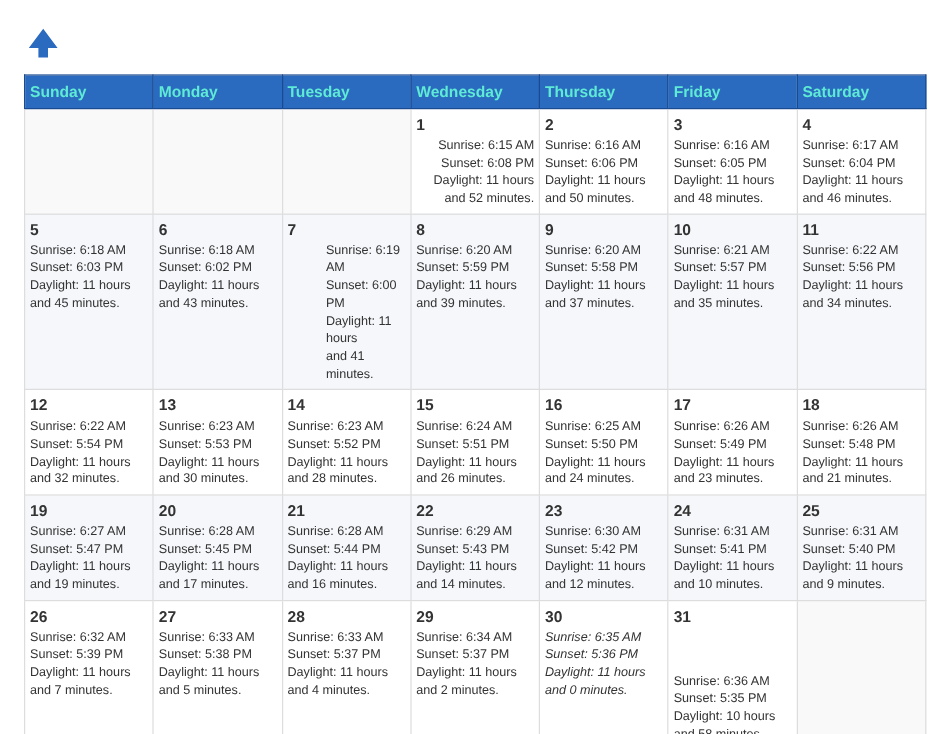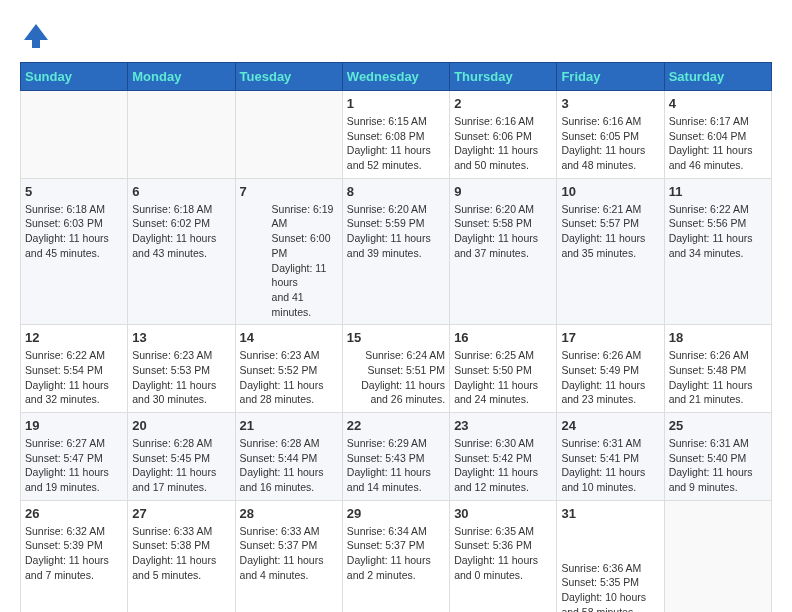--- a/index.html
+++ b/index.html
@@ -116,21 +116,21 @@
         <th>Saturday</th>
       </tr>
   </thead>
   <tbody id="calendar-body">
   <tr>
         <td class="empty-cell"></td>
         <td class="empty-cell"></td>
         <td class="empty-cell"></td>
         <td>
           <span class="day-number">1</span>
-          <div class="cell-content" style="white-space: pre-line;">Sunrise: 6:15 AM
+          <div class="cell-content" style="white-space: pre-line; text-align: right;">Sunrise: 6:15 AM
 Sunset: 6:08 PM
 Daylight: 11 hours
 and 52 minutes.</div>
         </td>
         <td>
           <span class="day-number">2</span>
           <div class="cell-content" style="white-space: pre-line;">Sunrise: 6:16 AM
 Sunset: 6:06 PM
 Daylight: 11 hours
 and 50 minutes.</div>
@@ -218,21 +218,21 @@
         </td>
         <td>
           <span class="day-number">14</span>
           <div class="cell-content" style="white-space: pre-line;">Sunrise: 6:23 AM
 Sunset: 5:52 PM
 Daylight: 11 hours
 and 28 minutes.</div>
         </td>
         <td>
           <span class="day-number">15</span>
-          <div class="cell-content" style="white-space: pre-line; text-align: right;">Sunrise: 6:24 AM
+          <div class="cell-content" style="white-space: pre-line;">Sunrise: 6:24 AM
 Sunset: 5:51 PM
 Daylight: 11 hours
 and 26 minutes.</div>
         </td>
         <td>
           <span class="day-number">16</span>
           <div class="cell-content" style="white-space: pre-line;">Sunrise: 6:25 AM
 Sunset: 5:50 PM
 Daylight: 11 hours
 and 24 minutes.</div>
@@ -327,21 +327,21 @@
         </td>
         <td>
           <span class="day-number">29</span>
           <div class="cell-content" style="white-space: pre-line;">Sunrise: 6:34 AM
 Sunset: 5:37 PM
 Daylight: 11 hours
 and 2 minutes.</div>
         </td>
         <td>
           <span class="day-number">30</span>
-          <div class="cell-content" style="white-space: pre-line;">Sunrise: 6:35 AM
+          <div class="cell-content" style="white-space: pre-line; font-style: italic;">Sunrise: 6:35 AM
 Sunset: 5:36 PM
 Daylight: 11 hours
 and 0 minutes.</div>
         </td>
         <td>
           <span class="day-number">31</span>
           <div class="cell-content" style="white-space: pre-line; margin-top: 40px;">Sunrise: 6:36 AM
 Sunset: 5:35 PM
 Daylight: 10 hours
 and 58 minutes.</div>

